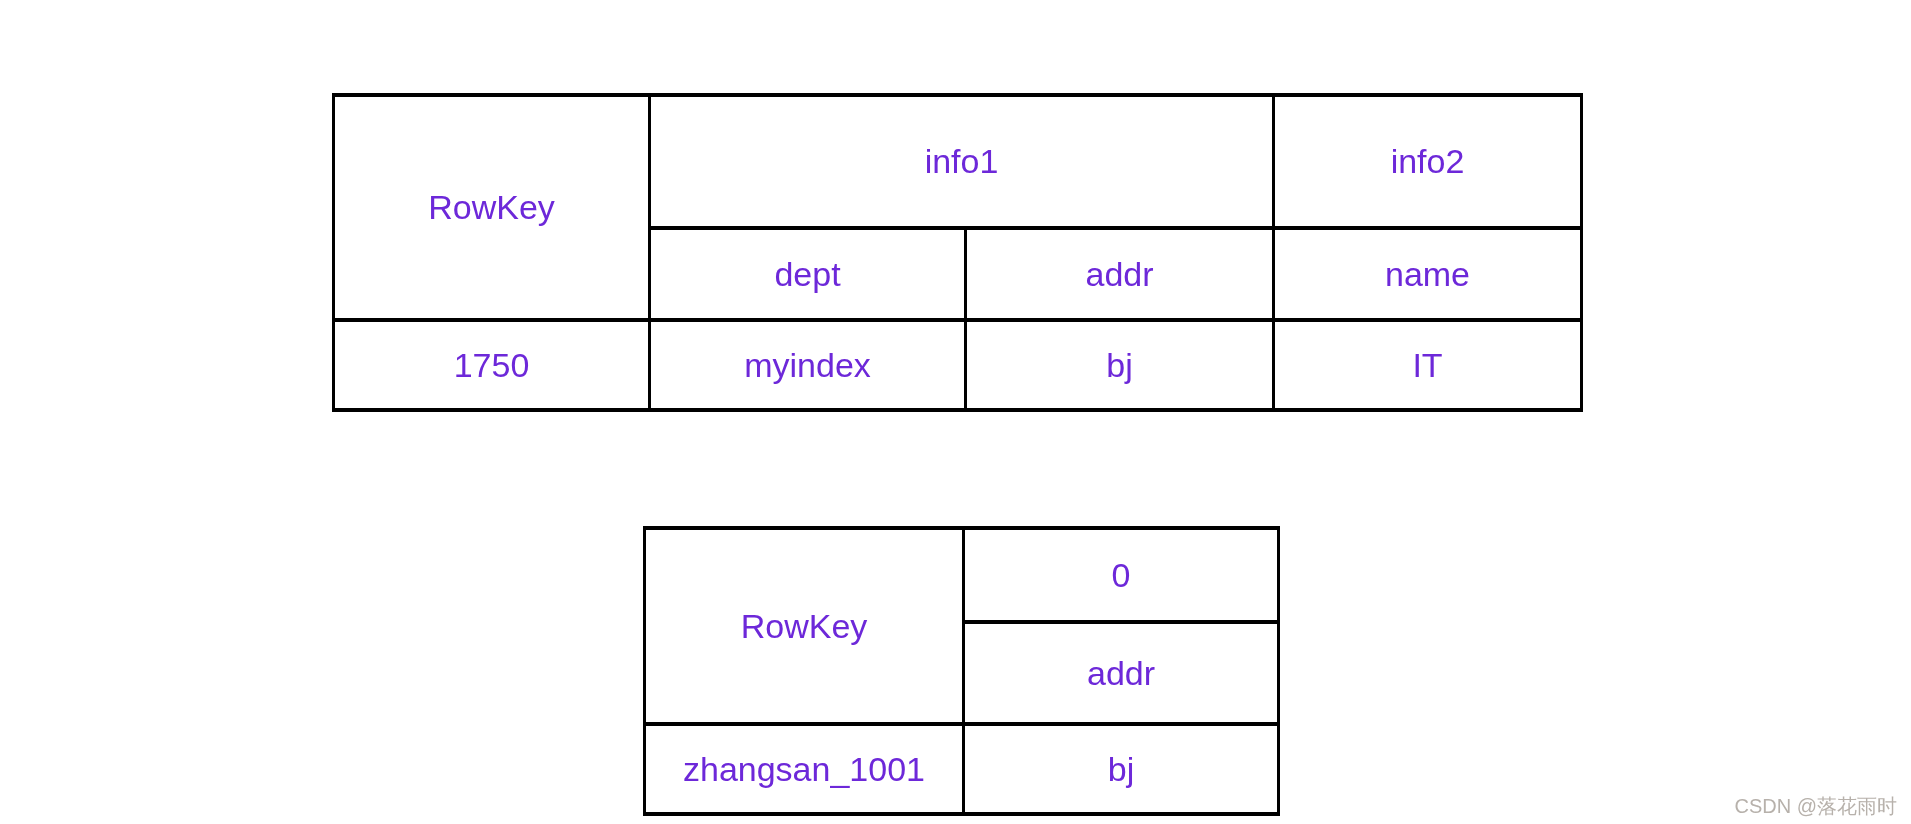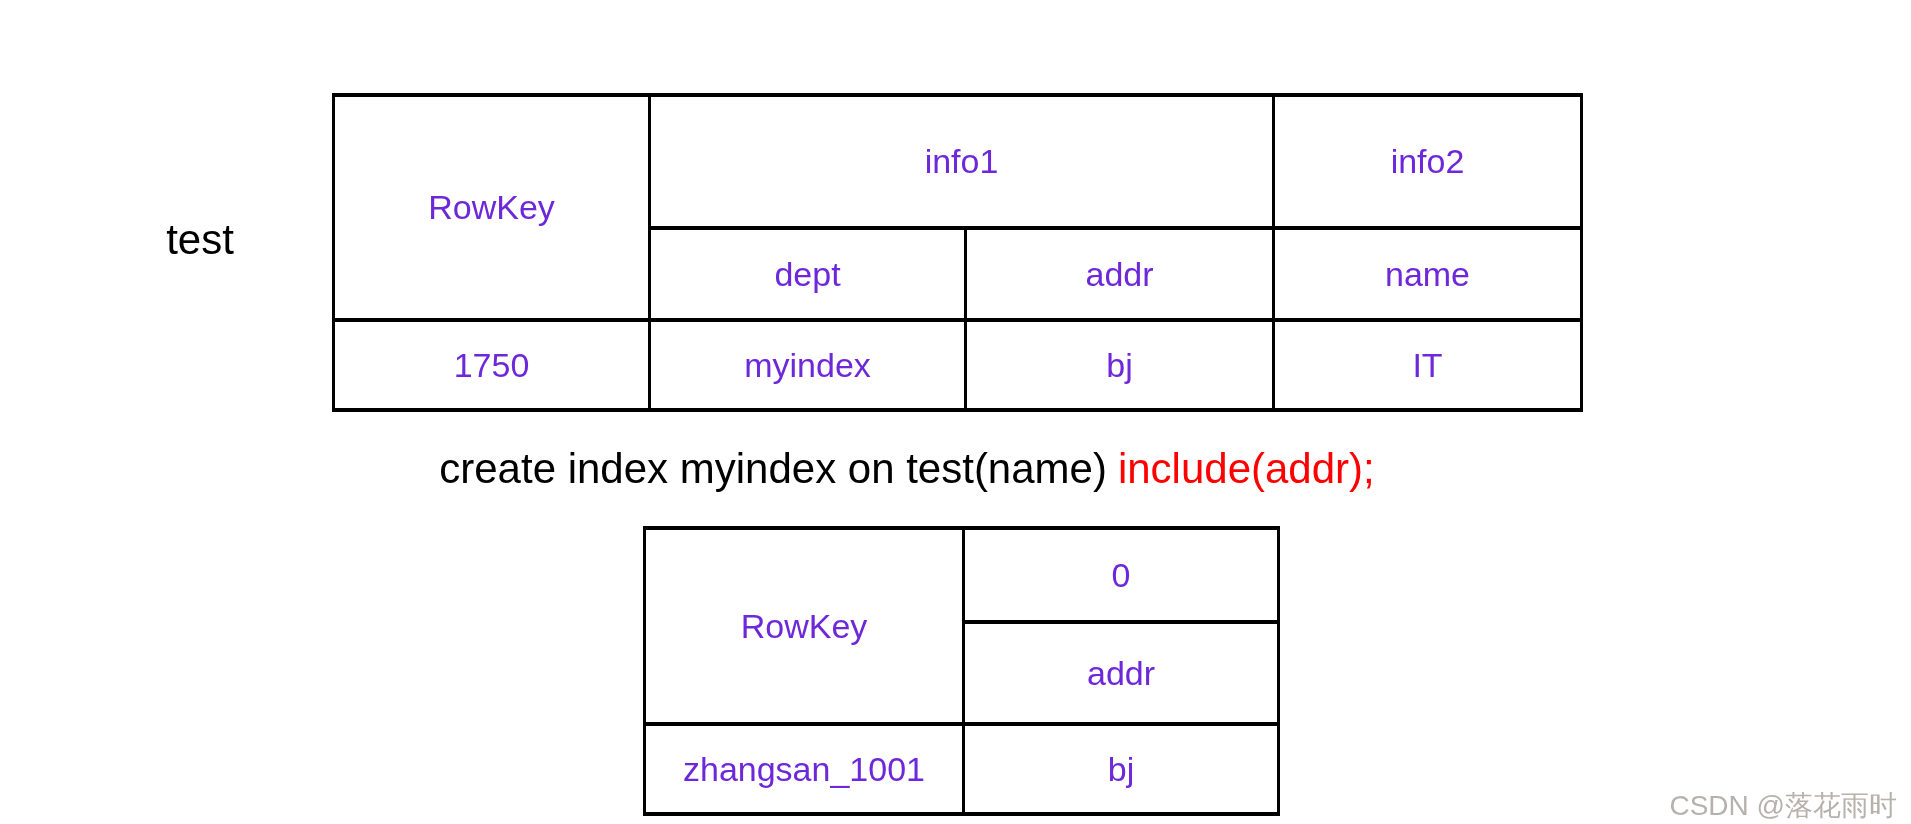--- a/index.html
+++ b/index.html
@@ -69,32 +69,31 @@
   .statement .include-clause {
     color: #FF0000;
     margin-left: 11px;
   }
 
   
   .watermark {
     position: absolute;
     right: 14px;
     bottom: 6px;
-    font-size: 28px;
+    font-size: 20px;
     line-height: 24px;
     color: #B7B1AB;
     white-space: nowrap;
   }
 </style>
 </head>
 <body>
 
 <div class="stage">
 
-  <div class="side-label label-test">test</div>
 
   <table class="diagram-table" id="test-table">
     <colgroup>
       <col style="width:316px">
       <col style="width:316px">
       <col style="width:308px">
       <col style="width:308px">
     </colgroup>
     <tbody>
       <tr style="height:133px">
@@ -109,23 +108,20 @@
       </tr>
       <tr style="height:90px">
         <td>1750</td>
         <td>myindex</td>
         <td>bj</td>
         <td>IT</td>
       </tr>
     </tbody>
   </table>
 
-  <div class="statement">
-    <span>create index myindex on test(name)</span><span class="include-clause">include(addr);</span>
-  </div>
 
 
   <table class="diagram-table" id="myindex-table">
     <colgroup>
       <col style="width:319px">
       <col style="width:315px">
     </colgroup>
     <tbody>
       <tr style="height:94px">
         <td rowspan="2">RowKey</td>

